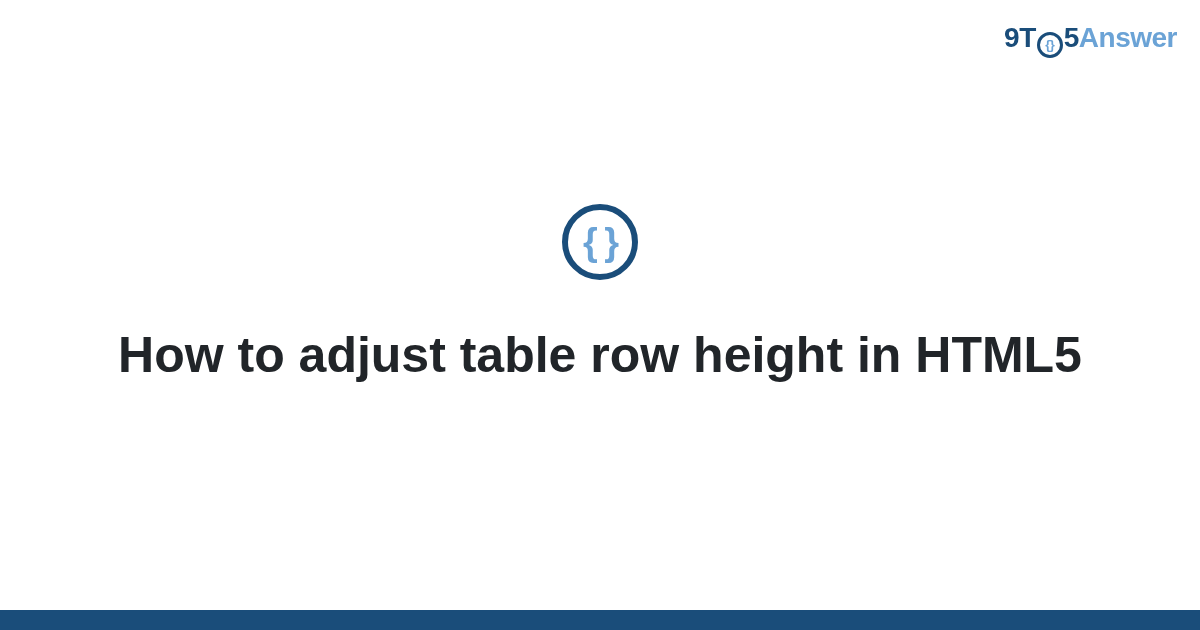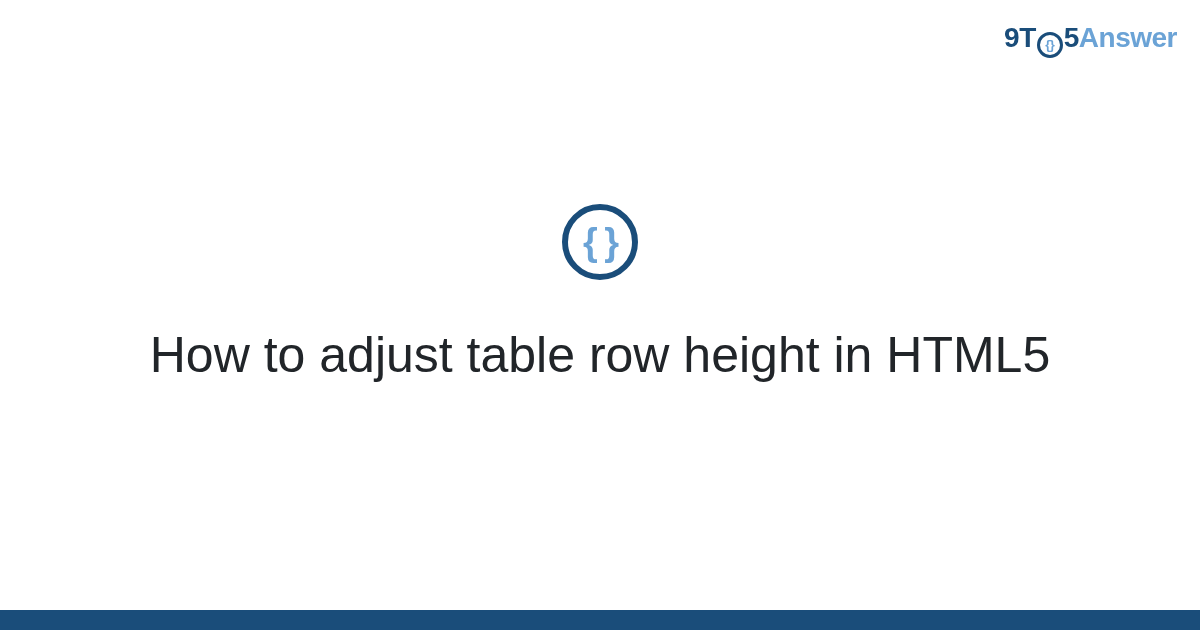--- a/index.html
+++ b/index.html
@@ -78,21 +78,21 @@
     }
     .icon-braces {
       font-size: 38px;
       font-weight: 700;
       color: #6ba3d6;
       letter-spacing: -2px;
       line-height: 1;
     }
     .title {
       font-size: 50px;
-      font-weight: 400;
+      font-weight: 700;
       color: #212529;
       text-align: center;
       line-height: 1.25;
       max-width: 1000px;
     }
     .footer-bar {
       position: absolute;
       bottom: 0;
       left: 0;
       width: 100%;

